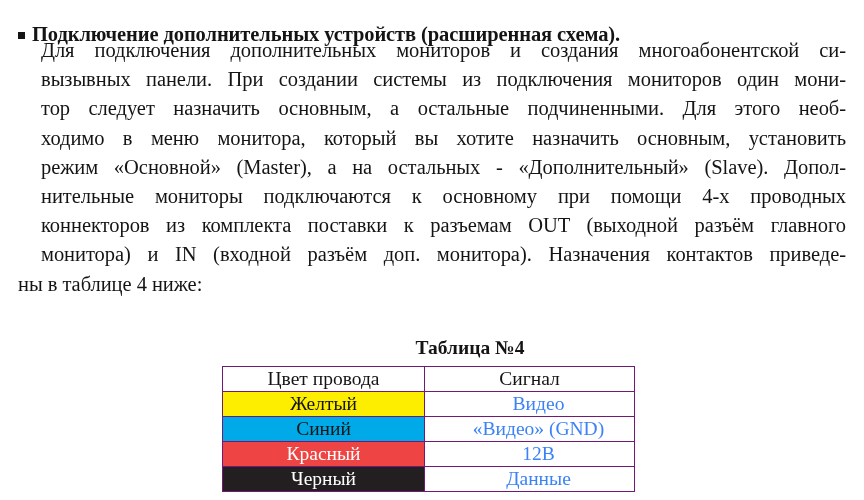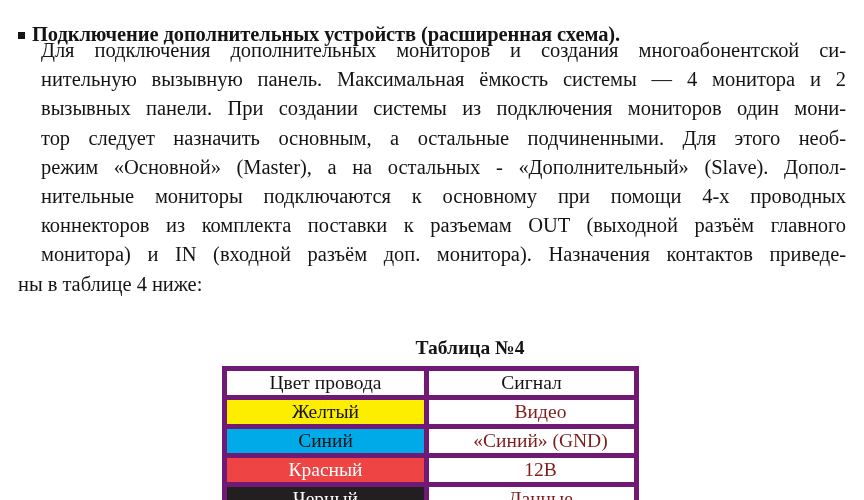--- a/index.html
+++ b/index.html
@@ -90,51 +90,51 @@
     left: 222px;
     top: 366px;
     width: 412px;
     border-collapse: collapse;
     table-layout: fixed;
     font-size: 19.5px;
   }
   .wire-table col.c1 { width: 202px; }
   .wire-table col.c2 { width: 210px; }
   .wire-table td, .wire-table th {
-    border: 5px solid #701a75;
+    border: 1px solid #701a75;
     height: 23px;
     padding: 0 2px 1px 2px;
     text-align: center;
     vertical-align: middle;
     font-weight: normal;
     line-height: 22px;
     white-space: nowrap;
     overflow: hidden;
   }
-  .wire-table .sig-cell { background: #ffffff; color: #7f1d1d; padding-left: 20px; }
+  .wire-table .sig-cell { background: #ffffff; color: #3b82f6; padding-left: 20px; }
   .wire-table .hdr-cell { background: #ffffff; color: #141414; }
   .swatch-yellow { background: #fdee00; color: #141414; }
   .swatch-blue   { background: #00a9e7; color: #141414; }
   .swatch-red    { background: #ef4444; color: #ffffff; }
   .swatch-black  { background: #231f20; color: #ffffff; }
 </style>
 </head>
 <body>
 
 <div class="page">
 
   <h2 class="section-heading">
     <span class="bullet-square"></span><span>Подключение дополнительных устройств (расширенная схема).</span>
   </h2>
 
   <div class="body-text">
     <span class="ln j">Для подключения дополнительных мониторов и создания многоабонентской си-</span>
-    <span class="ln j">нительную вызывную панель. Максимальная ёмкость системы — 4 монитора и 2</span>
     <span class="ln j">вызывных панели. При создании системы из подключения мониторов один мони-</span>
     <span class="ln j">тор следует назначить основным, а остальные подчиненными. Для этого необ-</span>
+    <span class="ln j">ходимо  в меню монитора, который вы хотите назначить основным, установить</span>
     <span class="ln j">режим «Основной» (Master), а на остальных - «Дополнительный» (Slave). Допол-</span>
     <span class="ln j">нительные мониторы подключаются к основному при помощи 4-х проводных</span>
     <span class="ln j">коннекторов из комплекта поставки к разъемам OUT (выходной разъём главного</span>
     <span class="ln j">монитора) и IN (входной разъём доп. монитора). Назначения контактов приведе-</span>
     <span class="ln">ны в таблице 4 ниже:</span>
   </div>
 
   <div class="table-caption">Таблица №4</div>
 
   <table class="wire-table">
@@ -148,21 +148,21 @@
         <th class="hdr-cell">Сигнал</th>
       </tr>
     </thead>
     <tbody>
       <tr>
         <td class="swatch-yellow">Желтый</td>
         <td class="sig-cell">Видео</td>
       </tr>
       <tr>
         <td class="swatch-blue">Синий</td>
-        <td class="sig-cell">«Синий» (GND)</td>
+        <td class="sig-cell">«Видео» (GND)</td>
       </tr>
       <tr>
         <td class="swatch-red">Красный</td>
         <td class="sig-cell">12В</td>
       </tr>
       <tr>
         <td class="swatch-black">Черный</td>
         <td class="sig-cell">Данные</td>
       </tr>
     </tbody>

